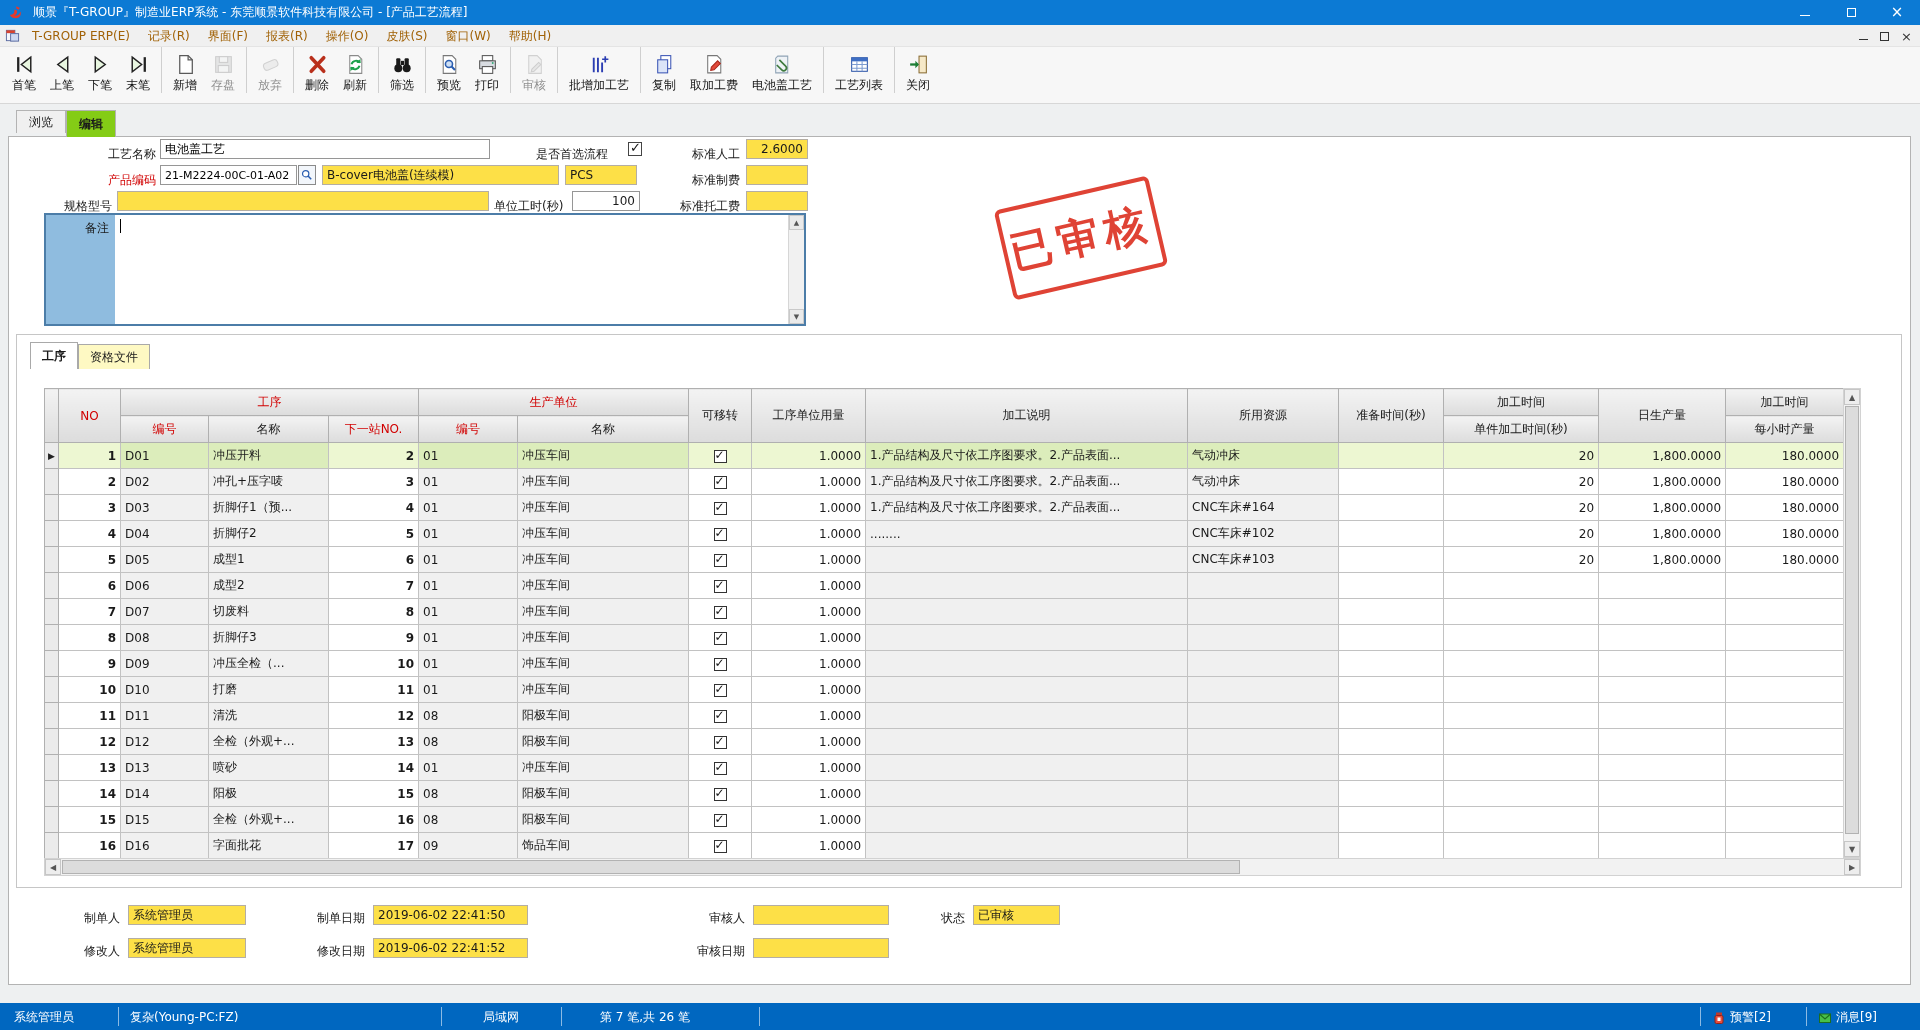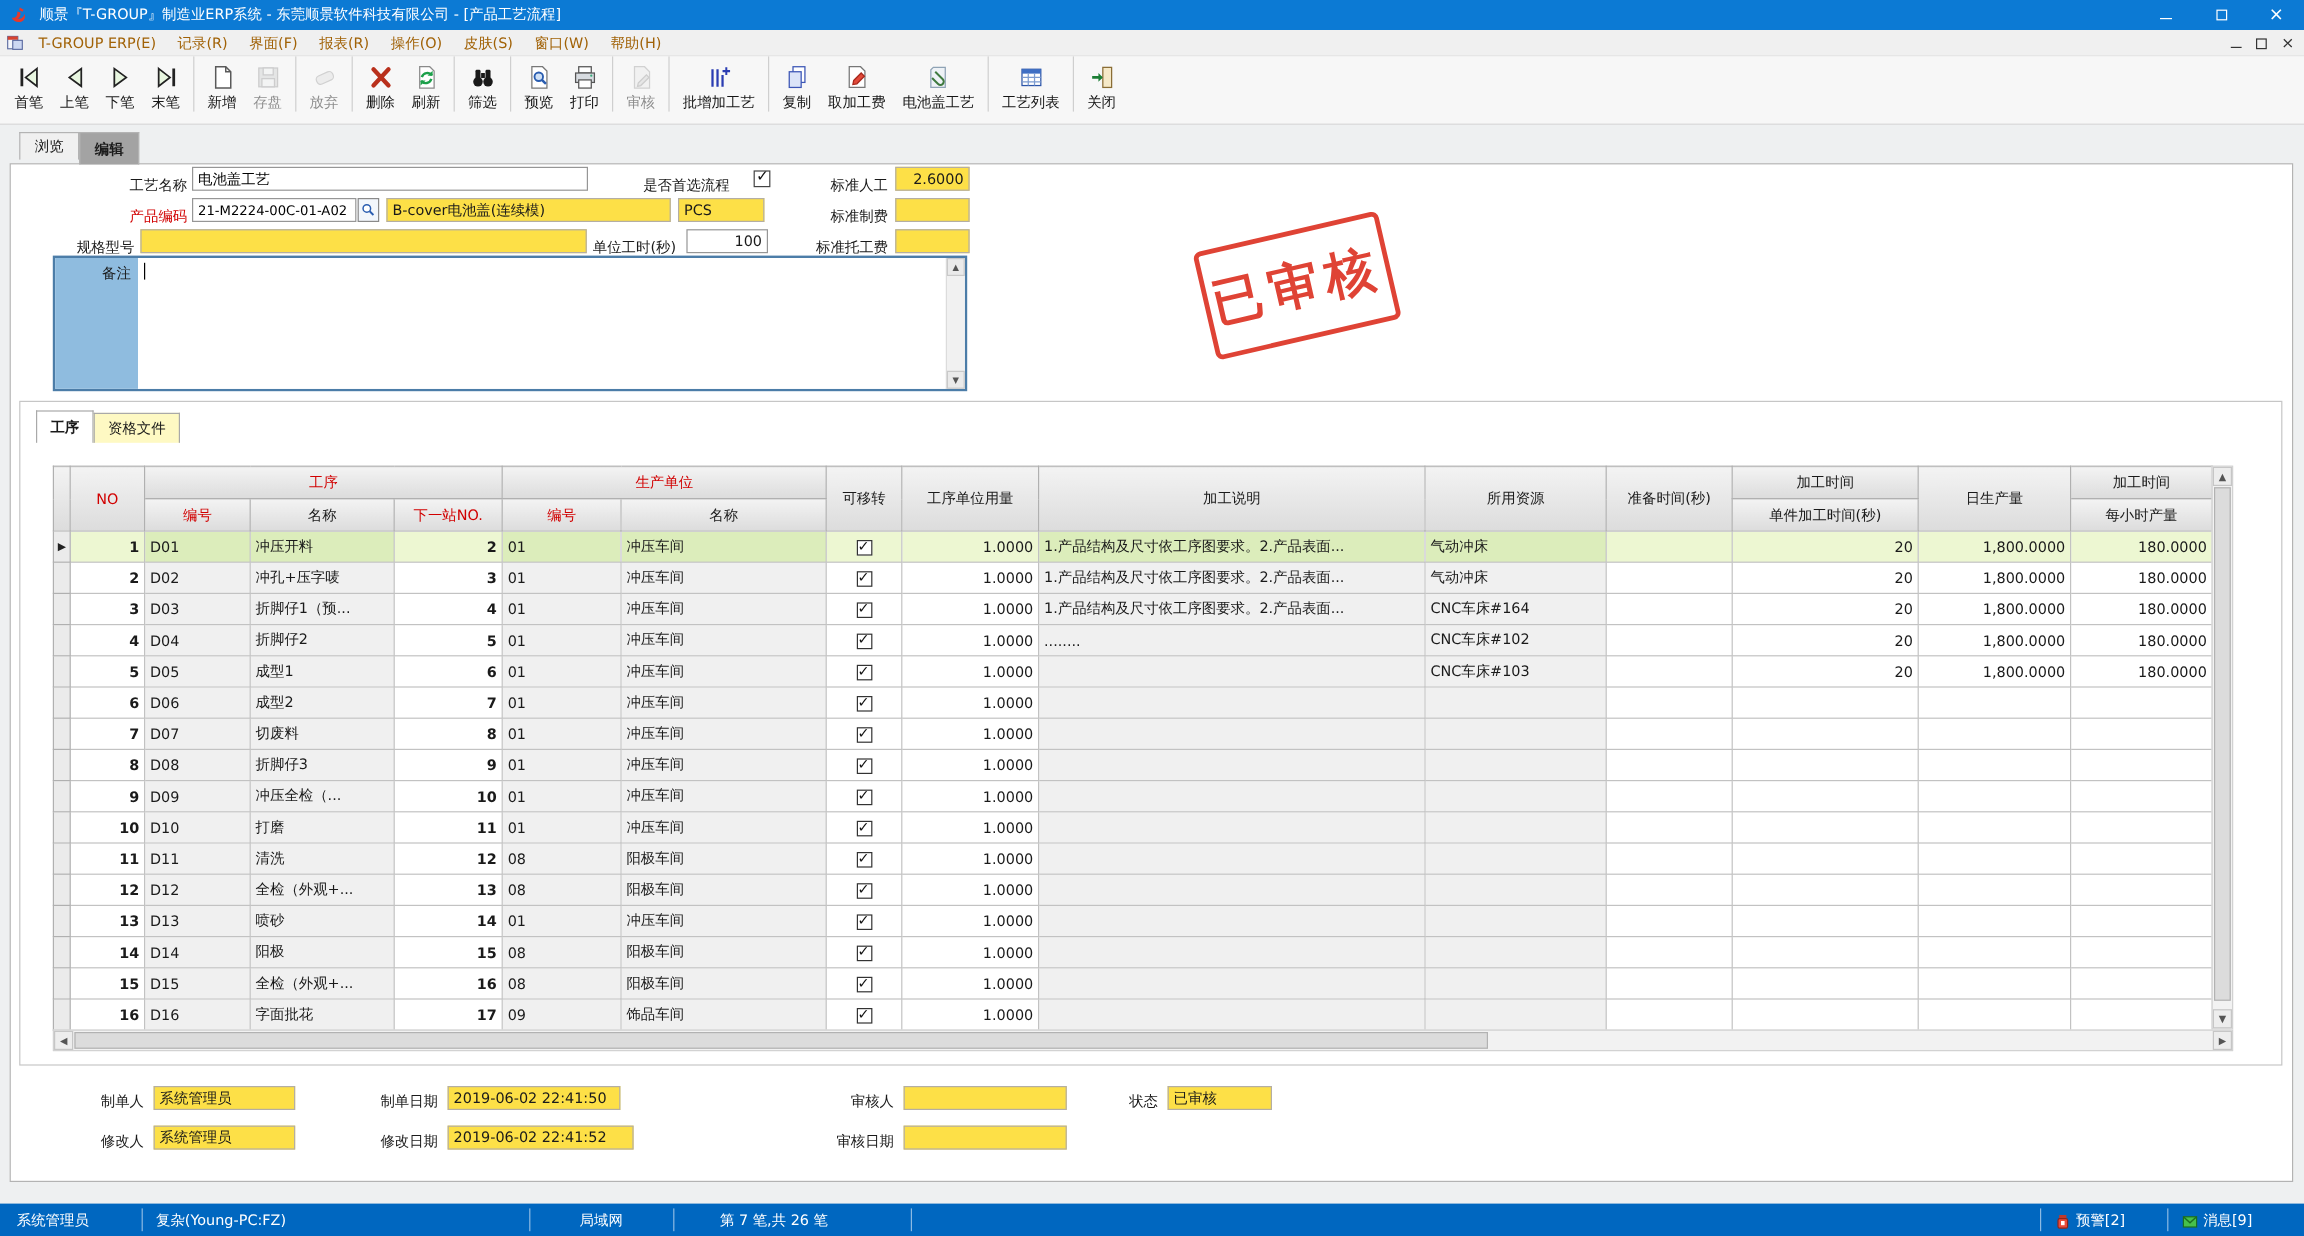--- a/index.html
+++ b/index.html
@@ -24,21 +24,21 @@
   border-bottom:1px solid #d7d7d7;display:flex;padding-left:5px}
 .tbtn{display:flex;flex-direction:column;align-items:center;justify-content:center;height:52px;
   padding:2px 7px;color:#151515;white-space:nowrap}
 .tbtn .ticon{width:24px;height:24px;display:flex;align-items:center;justify-content:center}
 .tbtn svg{width:23px;height:23px}
 .tbtn .tlabel{margin-top:1px}
 .tbtn.disabled{opacity:.48;filter:grayscale(.9)}
 .tsep{width:1px;height:46px;background:#cfcfcf;margin:0 4px}
 .view-tabs{position:absolute;left:16px;top:110px;display:flex;z-index:3}
 .vtab{height:23px;padding:0 12px;line-height:22px;background:#f0f0f0;border:1px solid #b3b3b3;border-bottom:none}
-.vtab.active{height:27px;line-height:26px;background:#a3a3a3;font-weight:bold}
+.vtab.active{height:27px;line-height:26px;background:#84cc16;font-weight:bold}
 .editor{position:absolute;left:8px;top:136px;width:1903px;height:849px;background:#fff;border:1px solid #b3b3b3}
 .flabel{position:absolute;height:18px;line-height:18px;white-space:nowrap}
 .flabel.r{text-align:right}
 .redtxt{color:#d10000}
 .tfield{position:absolute;height:20px;border:1px solid #969696;background:#fff;padding:0 4px;
   line-height:18px;font-size:12px;white-space:nowrap;overflow:hidden}
 .tfield.ro{background:#fde047;border-color:#b4aea4}
 .tfield.num{text-align:right}
 input.tfield{font-family:inherit}
 .checkbox{position:absolute;width:14px;height:14px;border:1px solid #444;background:#fff}
@@ -713,21 +713,21 @@
 </div>
 <div class="hscroll">
   <div class="sc-btn" style="left:0;top:0;width:16px;height:16px">◀</div>
   <div class="sc-thumb" style="left:17px;top:1px;width:1178px;height:14px"></div>
   <div class="sc-btn" style="right:0;top:0;width:16px;height:16px">▶</div>
 </div>
 
 <span class="flabel r" style="left:60px;top:909px;width:60px">制单人</span>
 <div class="tfield ro" style="left:128px;top:905px;width:118px">系统管理员</div>
 <span class="flabel r" style="left:280px;top:909px;width:85px">制单日期</span>
-<div class="tfield ro" style="left:373px;top:905px;width:144px">2019-06-02 22:41:50</div>
+<div class="tfield ro" style="left:373px;top:905px;width:155px">2019-06-02 22:41:50</div>
 <span class="flabel r" style="left:690px;top:909px;width:55px">审核人</span>
 <div class="tfield ro" style="left:753px;top:905px;width:136px"></div>
 <span class="flabel r" style="left:920px;top:909px;width:45px">状态</span>
 <div class="tfield ro" style="left:973px;top:905px;width:87px">已审核</div>
 <span class="flabel r" style="left:60px;top:942px;width:60px">修改人</span>
 <div class="tfield ro" style="left:128px;top:938px;width:118px">系统管理员</div>
 <span class="flabel r" style="left:280px;top:942px;width:85px">修改日期</span>
 <div class="tfield ro" style="left:373px;top:938px;width:155px">2019-06-02 22:41:52</div>
 <span class="flabel r" style="left:676px;top:942px;width:69px">审核日期</span>
 <div class="tfield ro" style="left:753px;top:938px;width:136px"></div>

